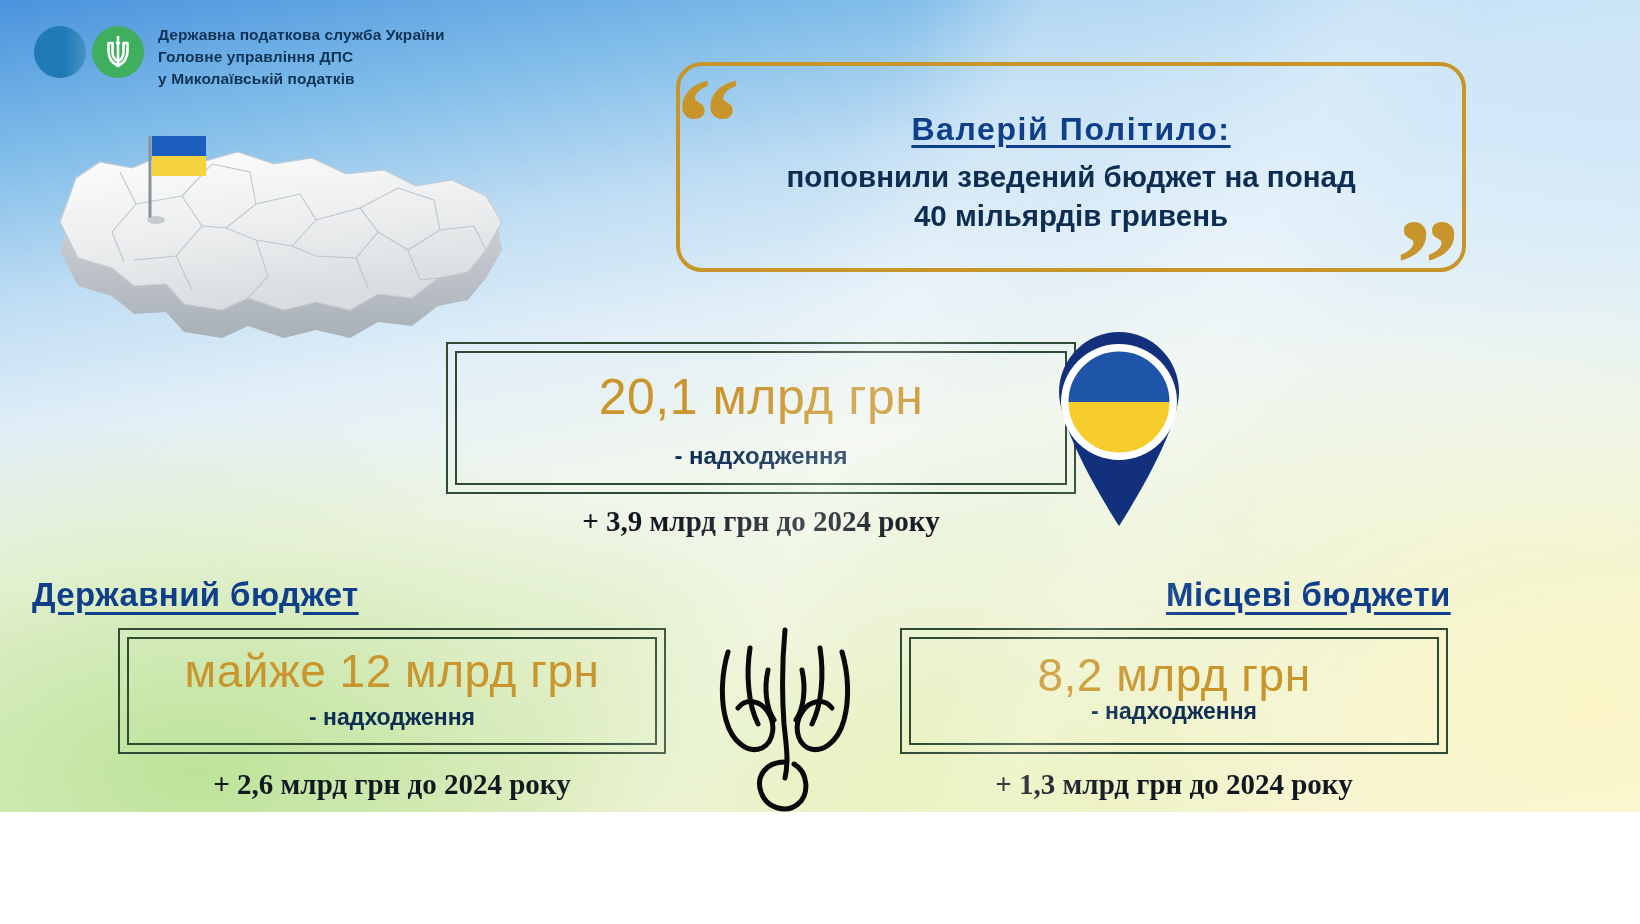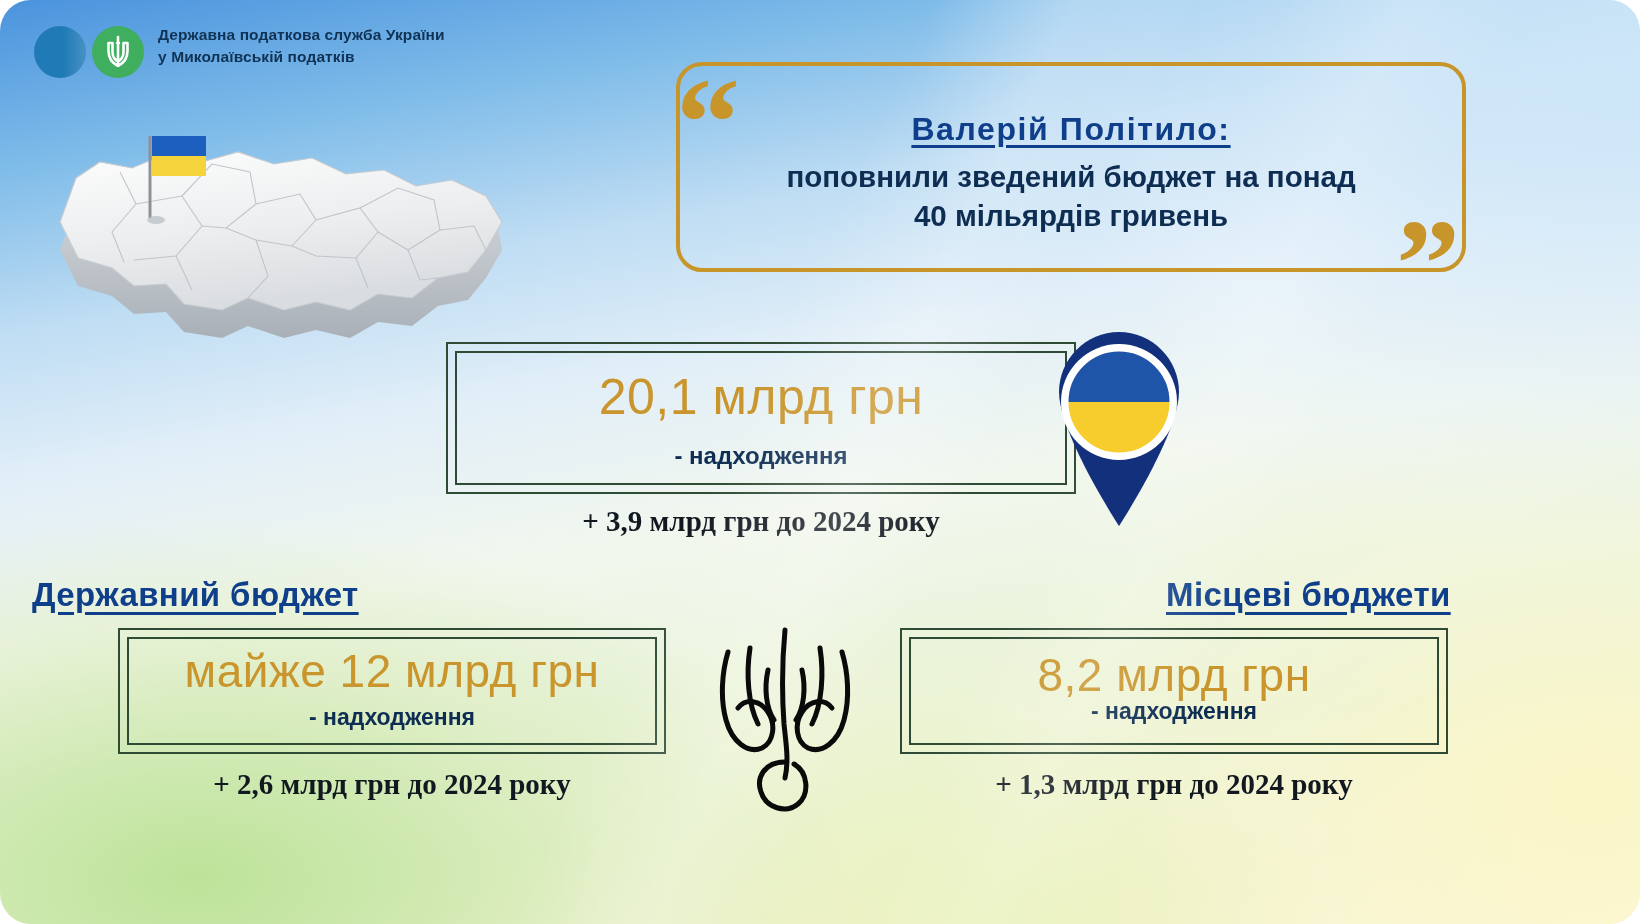--- a/index.html
+++ b/index.html
@@ -9,29 +9,28 @@
   body {
     width: 1640px;
     height: 924px;
     overflow: hidden;
     font-family: "Liberation Sans", sans-serif;
   }
 
   #poster {
     position: relative;
     width: 1640px;
-    height: 924px;
+    height: 812px;
     background:
       radial-gradient(ellipse 900px 500px at 12% 95%, rgba(186, 226, 150, 0.95) 0%, rgba(214, 234, 180, 0.5) 45%, rgba(255,255,255,0) 72%),
       radial-gradient(ellipse 700px 420px at 60% 100%, rgba(232, 242, 186, 0.85) 0%, rgba(245, 245, 210, 0.35) 50%, rgba(255,255,255,0) 78%),
       radial-gradient(ellipse 800px 500px at 97% 86%, rgba(252, 246, 198, 0.9) 0%, rgba(252, 248, 220, 0.4) 50%, rgba(255,255,255,0) 80%),
       radial-gradient(ellipse 900px 600px at 100% 10%, rgba(205, 230, 248, 0.9) 0%, rgba(230, 242, 252, 0.4) 55%, rgba(255,255,255,0) 80%),
       linear-gradient(170deg, #4a93dd 0%, #7fbce9 14%, #bddcf3 27%, #e2eff8 40%, #f2f7ee 54%, #eaf4dd 66%, #e6f2d2 78%, #f3f2cf 90%, #fbf6d2 100%);
     overflow: hidden;
-    border-radius: 31px;
   }
 
   
   #poster::after {
     content: "";
     position: absolute;
     inset: 0;
     background:
       linear-gradient(115deg, rgba(255,255,255,0) 45%, rgba(255,255,255,0.22) 52%, rgba(255,255,255,0) 58%),
       linear-gradient(115deg, rgba(255,255,255,0) 62%, rgba(255,255,255,0.16) 68%, rgba(255,255,255,0) 74%);
@@ -264,20 +263,21 @@
       <div class="logo-circle-green">
         <svg width="30" height="34" viewBox="0 0 30 34" aria-hidden="true">
           <path d="M15 2 L15 31 M15 31 C9 28 5.5 23 5.5 16 L5.5 8 L9.5 8 L9.5 17 C9.5 21 11.5 24.5 15 26.5
                    M15 31 C21 28 24.5 23 24.5 16 L24.5 8 L20.5 8 L20.5 17 C20.5 21 18.5 24.5 15 26.5" fill="none" stroke="#ffffff" stroke-width="2.6" stroke-linecap="round" stroke-linejoin="round"></path>
           <path d="M15 4 L12.6 9 L17.4 9 Z" fill="#ffffff"></path>
         </svg>
       </div>
     </div>
     <div class="logo-text">
       <div>Державна податкова служба України</div>
+      <div>Головне управління ДПС</div>
       <div>у Миколаївській податків</div>
     </div>
   </div>
 
   <div class="map-wrap">
     <svg width="500" height="250" viewBox="0 0 500 250" aria-hidden="true">
       <defs>
         <linearGradient id="mapTop" x1="0" y1="0" x2="0.3" y2="1">
           <stop offset="0%" stop-color="#fdfdfd"></stop>
           <stop offset="55%" stop-color="#eceeef"></stop>

